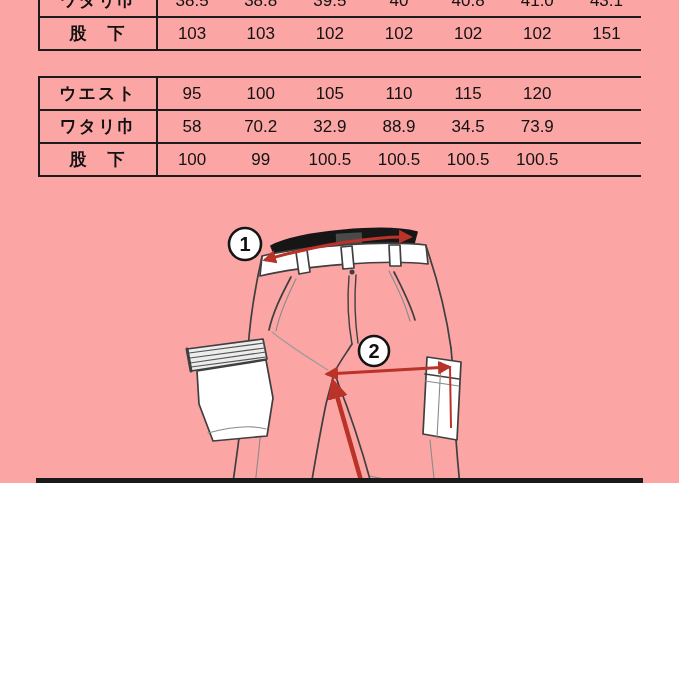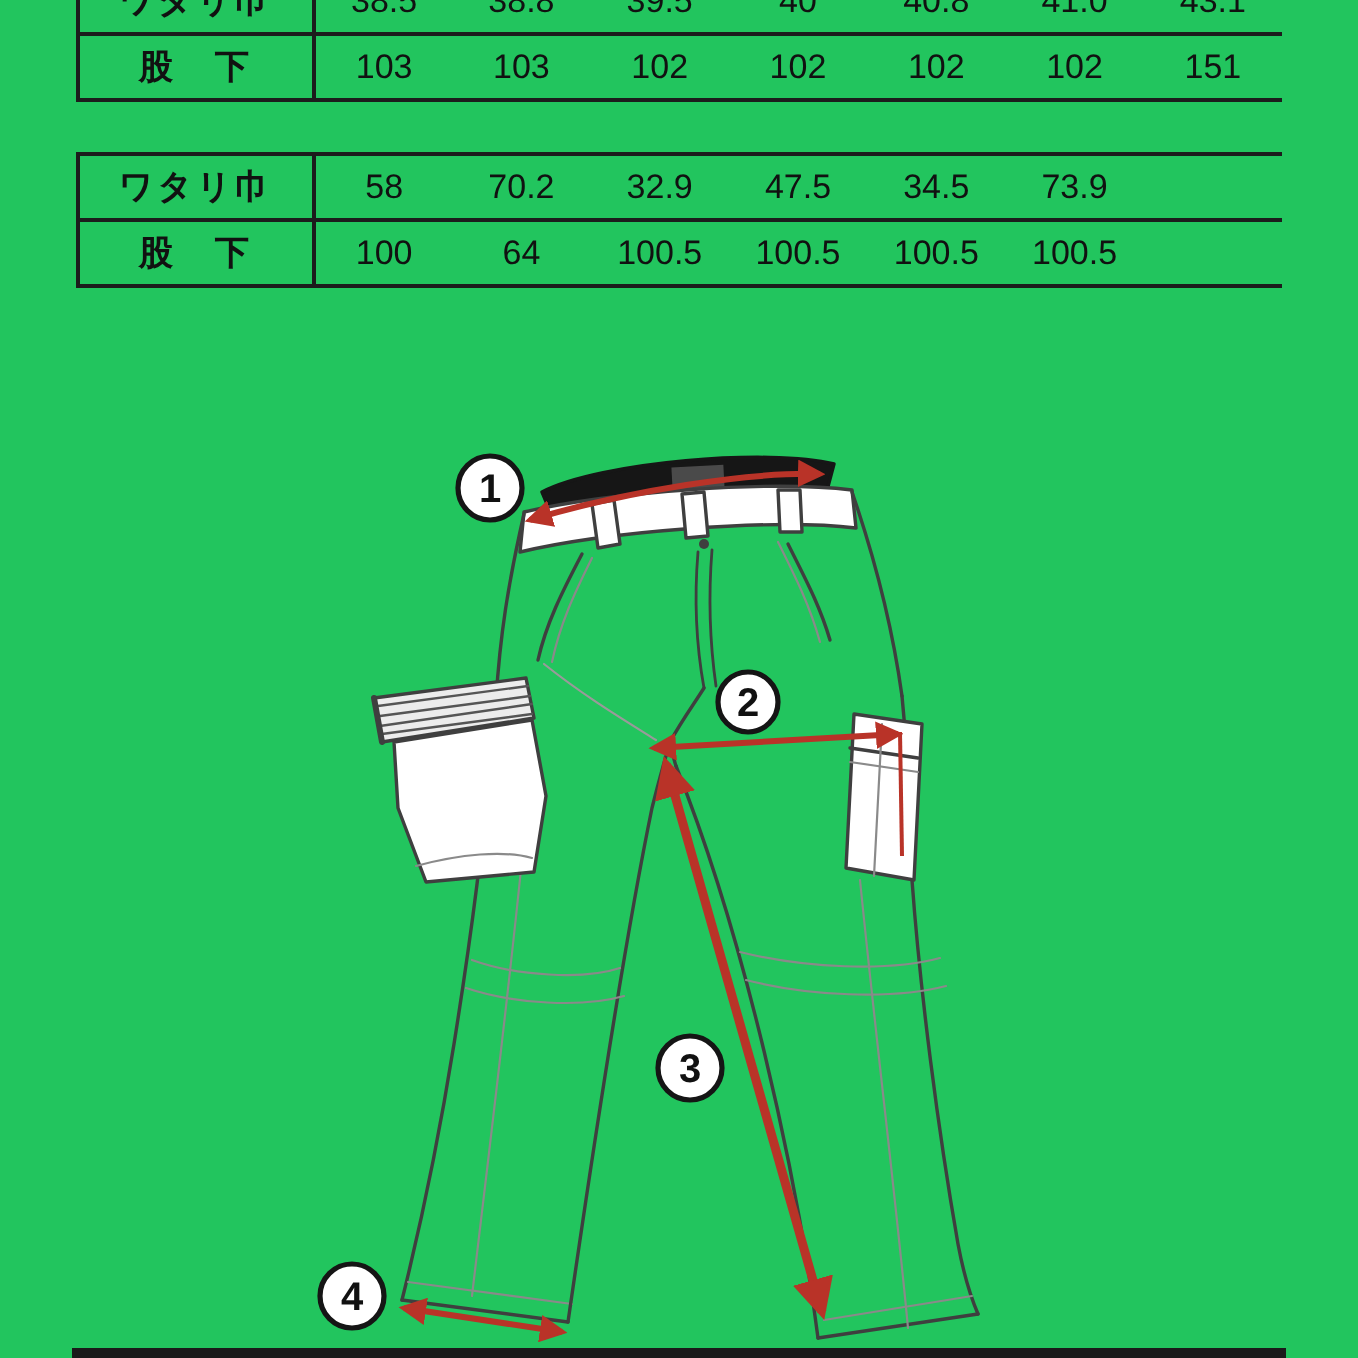--- a/index.html
+++ b/index.html
@@ -1,17 +1,17 @@
 <!DOCTYPE html>
 <html><head>
 <meta charset="utf-8">
 <style>
   html,body{margin:0;padding:0;background:#ffffff;}
   .canvas{
-    position:relative;width:679px;height:679px;background:#22c55e;overflow:hidden;
+    position:relative;width:679px;height:483px;background:#fca5a5;overflow:hidden;
     font-family:"Liberation Sans","DejaVu Sans",sans-serif;color:#111;
   }
   .tbl-wrap{position:absolute;left:38px;width:603px;}
   .t1{top:-17px;}
   .t2{top:76px;}
   table.size-table{border-collapse:collapse;width:100%;table-layout:fixed;font-size:17px;}
   table.size-table td{
     text-align:center;vertical-align:middle;padding:0;height:31px;
     border-top:2px solid #1c1c1c;border-bottom:2px solid #1c1c1c;
     font-weight:400;white-space:nowrap;
@@ -72,34 +72,44 @@
           <col class="c-lbl">
           <col>
           <col>
           <col>
           <col>
           <col>
           <col>
           <col>
         </colgroup>
       <tbody>
+          <tr>
+        <td class="lbl">ウエスト</td>
+        <td>95</td>
+        <td>100</td>
+        <td>105</td>
+        <td>110</td>
+        <td>115</td>
+        <td>120</td>
+        <td></td>
+      </tr>
       <tr>
         <td class="lbl">ワタリ巾</td>
         <td>58</td>
         <td>70.2</td>
         <td>32.9</td>
-        <td>47.5</td>
+        <td>88.9</td>
         <td>34.5</td>
         <td>73.9</td>
         <td></td>
       </tr>
       <tr>
         <td class="lbl">股　下</td>
         <td>100</td>
-        <td>64</td>
+        <td>99</td>
         <td>100.5</td>
         <td>100.5</td>
         <td>100.5</td>
         <td>100.5</td>
         <td></td>
       </tr>
     </tbody>
       </table>
   </div>
 

